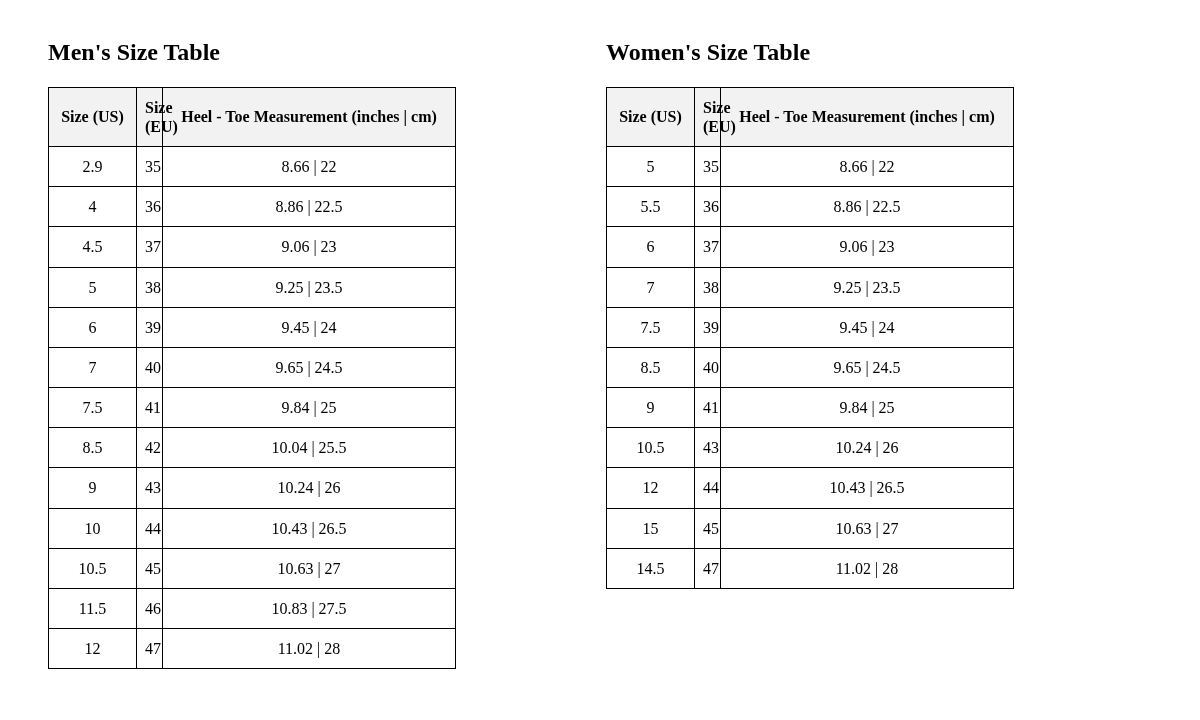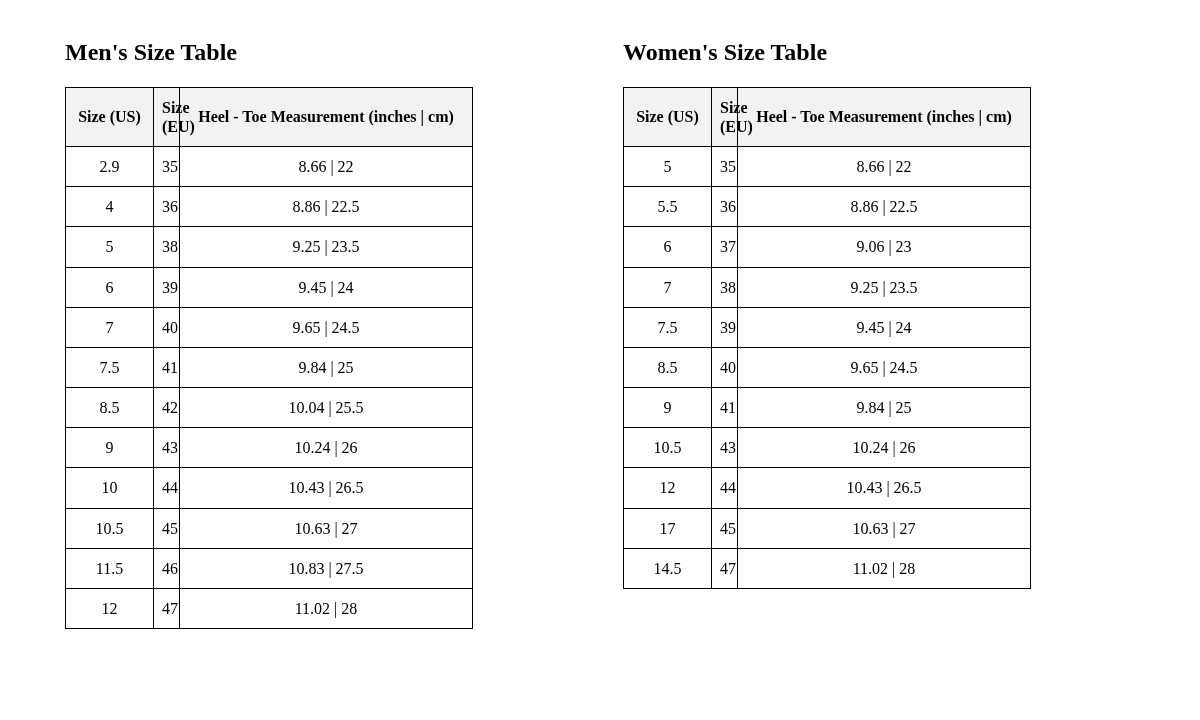--- a/index.html
+++ b/index.html
@@ -7,21 +7,21 @@
     margin: 0;
     padding: 0;
     background: #ffffff;
     color: #000000;
     font-family: "Liberation Serif", "DejaVu Serif", serif;
     font-size: 16px;
   }
   .page {
     width: 1200px;
     height: 720px;
-    padding: 20px 65px;
+    padding: 20px 48px;
     background: #ffffff;
     overflow: hidden;
   }
   .tables-row {
     display: flex;
     flex-direction: row;
     align-items: flex-start;
     gap: 150px;
   }
   .size-table-section h2 {
@@ -75,20 +75,25 @@
               <td class="col0">2.9</td>
               <td class="col1">35</td>
               <td class="col2">8.66 | 22</td>
             </tr>
             <tr>
               <td class="col0">4</td>
               <td class="col1">36</td>
               <td class="col2">8.86 | 22.5</td>
             </tr>
             <tr>
+              <td class="col0">4.5</td>
+              <td class="col1">37</td>
+              <td class="col2">9.06 | 23</td>
+            </tr>
+            <tr>
               <td class="col0">5</td>
               <td class="col1">38</td>
               <td class="col2">9.25 | 23.5</td>
             </tr>
             <tr>
               <td class="col0">6</td>
               <td class="col1">39</td>
               <td class="col2">9.45 | 24</td>
             </tr>
             <tr>
@@ -185,21 +190,21 @@
               <td class="col0">10.5</td>
               <td class="col1">43</td>
               <td class="col2">10.24 | 26</td>
             </tr>
             <tr>
               <td class="col0">12</td>
               <td class="col1">44</td>
               <td class="col2">10.43 | 26.5</td>
             </tr>
             <tr>
-              <td class="col0">17</td>
+              <td class="col0">15</td>
               <td class="col1">45</td>
               <td class="col2">10.63 | 27</td>
             </tr>
             <tr>
               <td class="col0">14.5</td>
               <td class="col1">47</td>
               <td class="col2">11.02 | 28</td>
             </tr>
           </tbody>
       </table>

